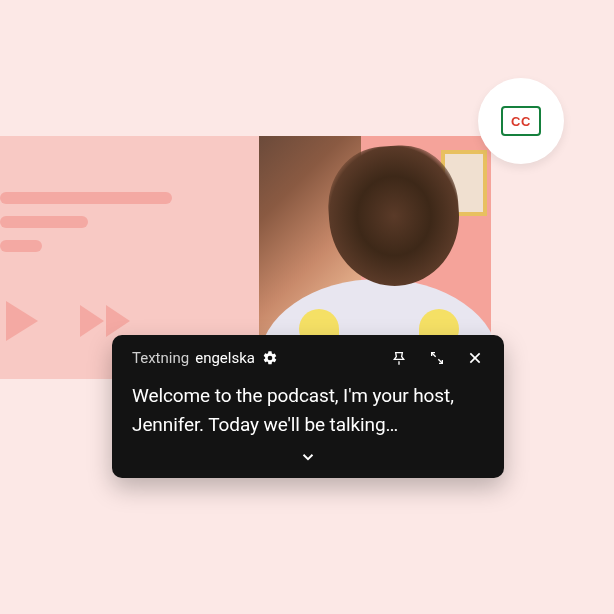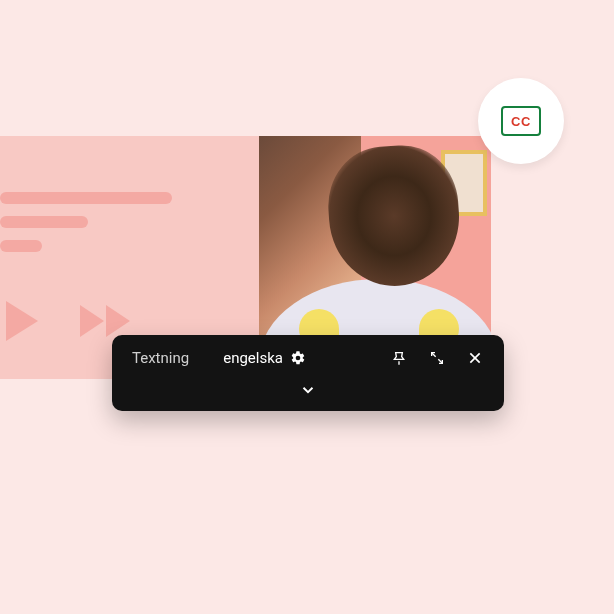--- a/index.html
+++ b/index.html
@@ -175,21 +175,20 @@
   }
   .caption-header-left {
     display: flex;
     align-items: center;
     gap: 6px;
     font-size: 15px;
     color: #d0d0d0;
   }
   .caption-header-left .lang {
     color: #fff;
-    margin-left: 28px;
   }
   .caption-header-right {
     display: flex;
     align-items: center;
     gap: 20px;
   }
   .icon-btn {
     width: 18px;
     height: 18px;
     display: flex;
@@ -264,20 +263,21 @@
             <path d="M20 20l-6-6"></path>
           </svg>
       </span>
       <span class="icon-btn">
         <svg width="16" height="16" viewBox="0 0 24 24" fill="none" stroke="currentColor" stroke-width="2.5">
             <path d="M5 5l14 14M19 5L5 19"></path>
           </svg>
       </span>
     </div>
   </div>
+  <div class="caption-body">Welcome to the podcast, I'm your host, Jennifer. Today we'll be talking…</div>
   <div class="caption-expand">
     <span class="icon-btn">
       <svg width="18" height="18" viewBox="0 0 24 24" fill="none" stroke="currentColor" stroke-width="2.5">
           <path d="M6 9l6 6 6-6"></path>
         </svg>
     </span>
   </div>
 </div>
 
 </body></html>

